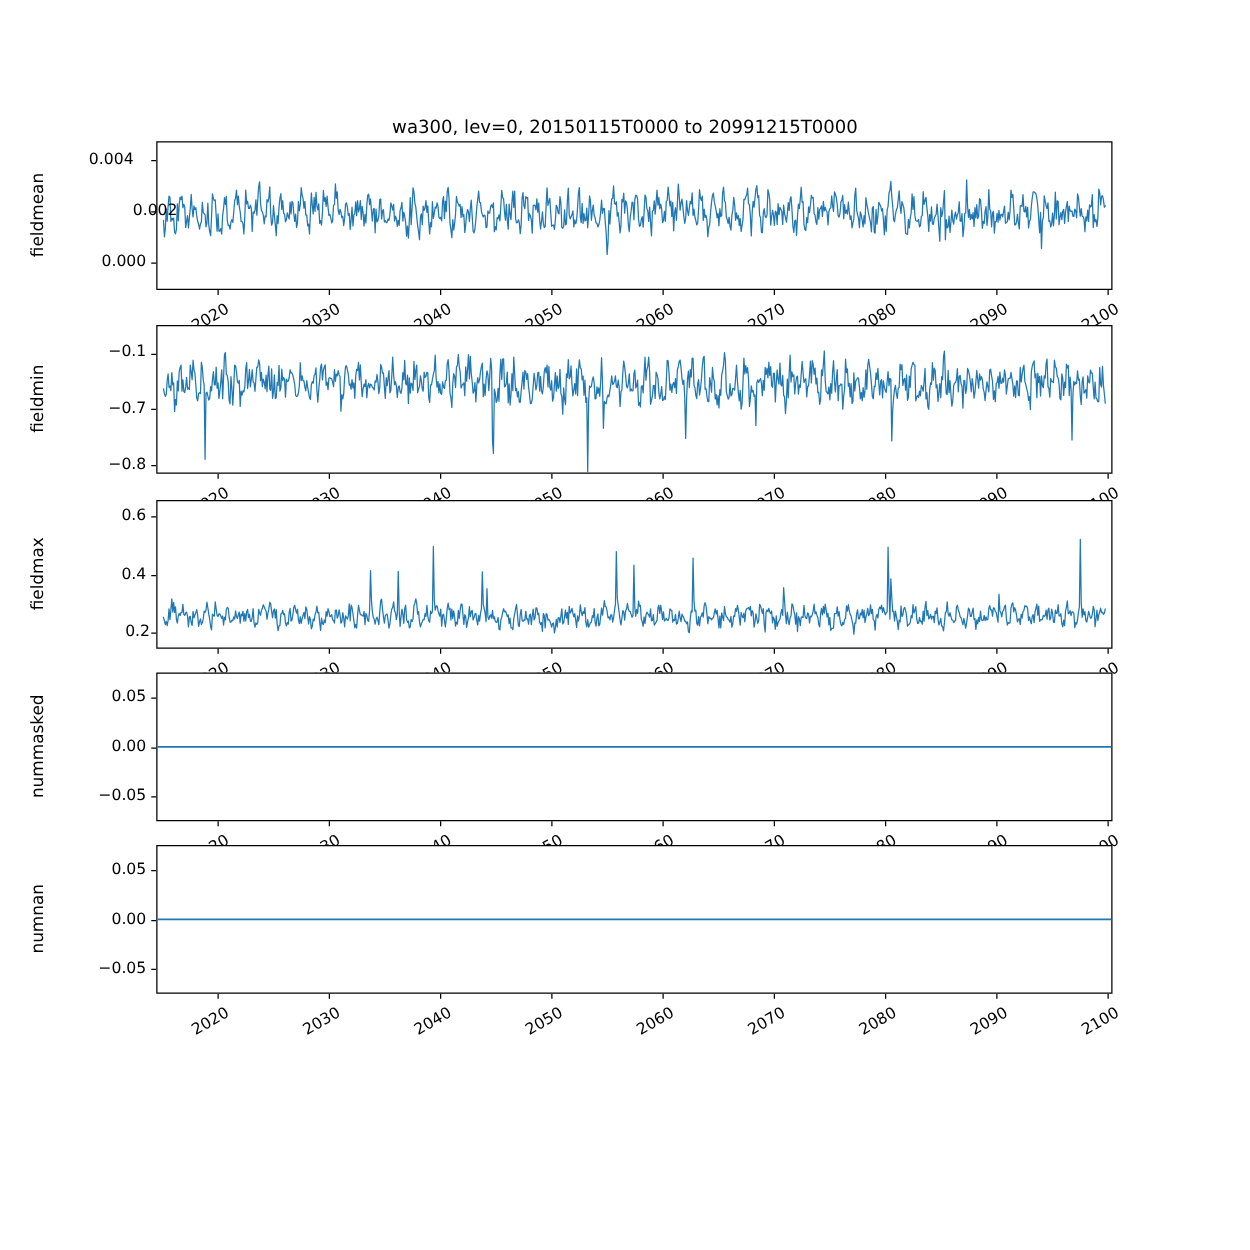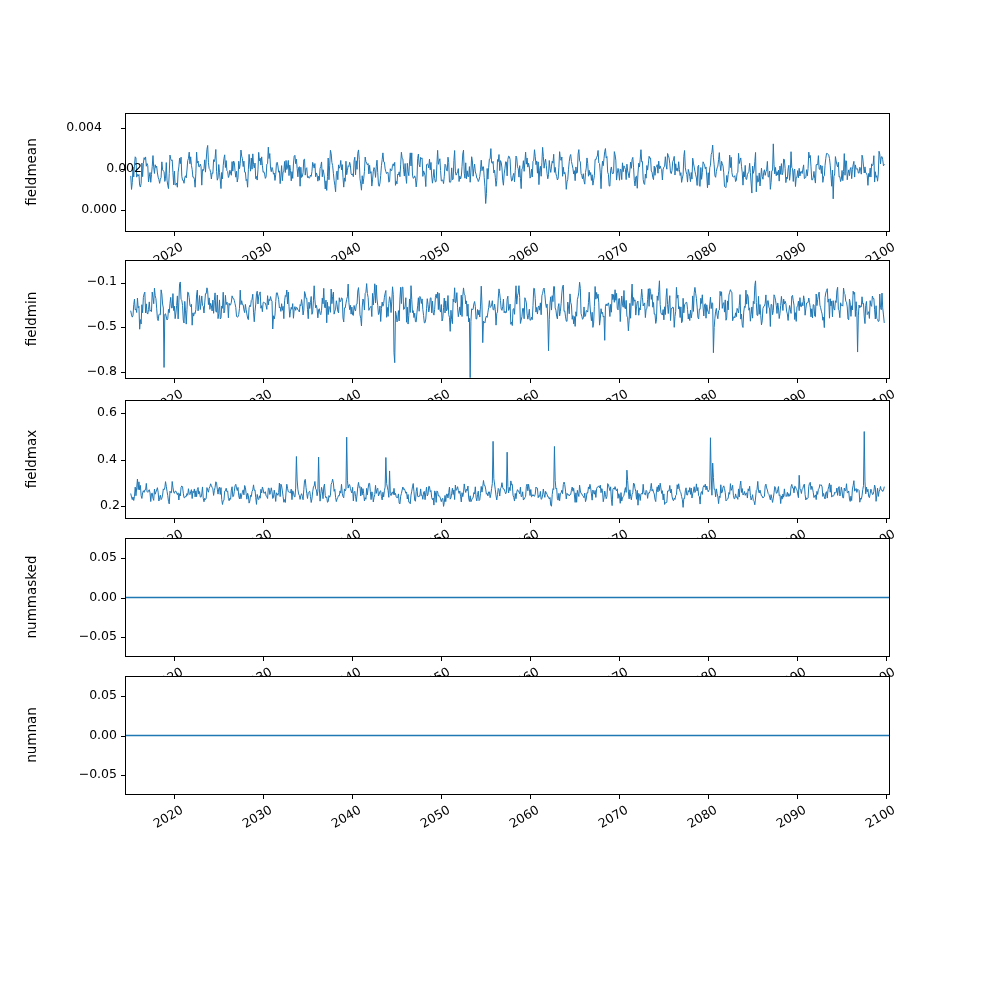--- a/index.html
+++ b/index.html
@@ -88,32 +88,33 @@
     font-size: 13.5px;
     color: #000000;
     text-align: center;
     white-space: nowrap;
   }
 </style>
 </head>
 <body>
 
 <div id="figure">
+  <div class="fig-title">wa300, lev=0, 20150115T0000 to 20991215T0000</div>
   <div id="panels-root">
       <div class="panel" style="left: 125px; top: 113px; width: 765px; height: 119px;">
         <svg viewBox="0 0 765 119" preserveAspectRatio="none">
           <polyline points="4.80,63.35 5.54,76.71 6.29,69.82 7.03,54.00 7.77,64.01 8.51,51.72 9.25,43.54 9.99,44.72 10.73,64.21 11.48,61.48 12.22,63.11 12.96,61.53 13.70,72.79 14.44,74.29 15.18,70.53 15.92,49.87 16.66,63.73 17.41,50.15 18.15,44.43 18.89,46.32 19.63,43.67 20.37,53.12 21.11,50.38 21.85,52.58 22.59,69.09 23.34,63.91 24.08,59.50 24.82,69.46 25.56,61.42 26.30,53.46 27.04,42.29 27.78,54.15 28.53,60.49 29.27,51.63 30.01,54.49 30.75,53.07 31.49,59.99 32.23,64.27 32.97,66.49 33.71,70.52 34.46,66.32 35.20,64.57 35.94,48.69 36.68,56.79 37.42,57.97 38.16,58.55 38.90,68.58 39.64,65.41 40.39,49.42 41.13,67.27 41.87,72.37 42.61,75.85 43.35,60.43 44.09,41.79 44.83,45.59 45.58,47.34 46.32,46.73 47.06,59.51 47.80,72.11 48.54,58.15 49.28,72.11 50.02,72.07 50.76,70.14 51.51,74.47 52.25,59.15 52.99,53.82 53.73,44.93 54.47,50.46 55.21,43.91 55.95,63.30 56.70,67.39 57.44,67.30 58.18,70.47 58.92,64.63 59.66,62.85 60.40,64.95 61.14,56.95 61.88,47.42 62.63,45.13 63.37,38.78 64.11,50.63 64.85,43.55 65.59,52.16 66.33,56.36 67.07,64.21 67.81,64.17 68.56,66.36 69.30,74.46 70.04,60.21 70.78,38.80 71.52,49.93 72.26,47.81 73.00,53.66 73.75,53.68 74.49,50.97 75.23,53.45 75.97,72.37 76.71,56.51 77.45,57.60 78.19,55.21 78.93,46.62 79.68,59.12 80.42,46.54 81.16,35.87 81.90,32.00 82.64,49.58 83.38,55.46 84.12,56.46 84.86,59.32 85.61,66.13 86.35,59.79 87.09,60.49 87.83,46.47 88.57,48.44 89.31,45.06 90.05,36.09 90.80,58.25 91.54,67.31 92.28,64.95 93.02,51.42 93.76,59.54 94.50,67.09 95.24,75.84 95.98,59.44 96.73,65.94 97.47,52.61 98.21,45.20 98.95,41.52 99.69,54.44 100.43,47.37 101.17,57.60 101.91,58.49 102.66,64.59 103.40,62.77 104.14,57.24 104.88,60.04 105.62,62.31 106.36,48.44 107.10,58.10 107.85,47.82 108.59,49.17 109.33,57.83 110.07,64.27 110.81,58.22 111.55,69.19 112.29,64.91 113.03,48.05 113.78,55.67 114.52,50.53 115.26,36.65 116.00,42.89 116.74,45.50 117.48,53.49 118.22,47.90 118.96,59.13 119.71,59.11 120.45,67.76 121.19,66.44 121.93,74.47 122.67,56.68 123.41,41.06 124.15,51.07 124.90,58.16 125.64,44.72 126.38,56.12 127.12,40.55 127.86,51.36 128.60,54.89 129.34,49.93 130.08,65.78 130.83,63.54 131.57,67.19 132.31,56.82 133.05,39.02 133.79,47.86 134.53,44.92 135.27,51.94 136.02,43.60 136.76,52.22 137.50,59.29 138.24,58.61 138.98,61.15 139.72,65.49 140.46,63.91 141.20,51.01 141.95,50.48 142.69,33.73 143.43,45.27 144.17,40.23 144.91,55.07 145.65,58.68 146.39,54.33 147.13,56.72 147.88,61.24 148.62,60.00 149.36,67.56 150.10,61.77 150.84,50.17 151.58,49.10 152.32,52.81 153.07,59.24 153.81,57.83 154.55,70.84 155.29,63.06 156.03,52.50 156.77,67.83 157.51,58.90 158.25,58.16 159.00,48.30 159.74,59.51 160.48,47.24 161.22,56.48 161.96,53.93 162.70,47.23 163.44,62.66 164.18,51.98 164.93,57.41 165.67,67.99 166.41,58.65 167.15,65.50 167.89,50.82 168.63,42.80 169.37,42.01 170.12,50.56 170.86,45.94 171.60,55.27 172.34,63.91 173.08,54.29 173.82,53.56 174.56,73.44 175.30,54.16 176.05,64.60 176.79,63.58 177.53,59.61 178.27,46.47 179.01,45.94 179.75,62.16 180.49,55.40 181.23,54.63 181.98,64.63 182.72,63.52 183.46,65.31 184.20,64.84 184.94,62.11 185.68,63.46 186.42,58.62 187.17,49.19 187.91,51.71 188.65,54.98 189.39,50.38 190.13,63.88 190.87,59.95 191.61,62.04 192.35,68.31 193.10,63.26 193.84,67.36 194.58,55.29 195.32,53.31 196.06,48.76 196.80,63.90 197.54,56.64 198.28,59.91 199.03,65.19 199.77,76.27 200.51,67.95 201.25,77.74 201.99,63.78 202.73,44.78 203.47,66.89 204.22,52.70 204.96,36.90 205.70,40.20 206.44,49.31 207.18,52.56 207.92,60.34 208.66,67.43 209.40,72.47 210.15,79.11 210.89,60.97 211.63,57.97 212.37,66.82 213.11,51.75 213.85,55.13 214.59,53.32 215.34,47.21 216.08,56.79 216.82,51.49 217.56,64.36 218.30,74.36 219.04,65.00 219.78,68.49 220.52,48.04 221.27,61.73 222.01,57.38 222.75,52.63 223.49,53.40 224.23,49.12 224.97,52.08 225.71,60.89 226.45,61.97 227.20,60.84 227.94,63.76 228.68,47.61 229.42,43.96 230.16,61.79 230.90,47.61 231.64,56.28 232.39,39.92 233.13,36.55 233.87,46.38 234.61,65.80 235.35,71.08 236.09,77.50 236.83,62.78 237.57,71.13 238.32,65.96 239.06,58.37 239.80,43.79 240.54,48.44 241.28,49.85 242.02,51.80 242.76,50.42 243.50,60.94 244.25,52.12 244.99,60.29 245.73,58.65 246.47,73.30 247.21,67.02 247.95,58.19 248.69,54.52 249.44,56.61 250.18,64.43 250.92,53.74 251.66,46.97 252.40,59.69 253.14,72.02 253.88,73.52 254.62,70.24 255.37,62.61 256.11,52.60 256.85,46.26 257.59,39.55 258.33,48.66 259.07,48.94 259.81,55.75 260.55,58.71 261.30,60.64 262.04,59.00 262.78,59.74 263.52,69.34 264.26,68.69 265.00,55.67 265.74,57.50 266.49,57.39 267.23,52.14 267.97,50.61 268.71,52.99 269.45,49.18 270.19,72.56 270.93,68.46 271.67,71.06 272.42,61.12 273.16,61.98 273.90,58.82 274.64,63.80 275.38,51.73 276.12,38.89 276.86,44.98 277.60,45.68 278.35,56.69 279.09,63.12 279.83,50.39 280.57,63.10 281.31,70.56 282.05,50.15 282.79,58.29 283.54,62.72 284.28,48.78 285.02,39.55 285.76,52.84 286.50,39.54 287.24,62.15 287.98,65.37 288.72,65.01 289.47,62.90 290.21,65.32 290.95,74.18 291.69,67.32 292.43,45.32 293.17,40.70 293.91,51.44 294.65,53.78 295.40,44.07 296.14,45.33 296.88,44.72 297.62,63.45 298.36,57.86 299.10,59.82 299.84,62.85 300.59,73.79 301.33,51.42 302.07,50.94 302.81,51.37 303.55,54.89 304.29,45.90 305.03,56.76 305.77,49.27 306.52,63.05 307.26,70.35 308.00,64.44 308.74,56.40 309.48,65.63 310.22,69.30 310.96,68.31 311.71,51.29 312.45,36.94 313.19,51.18 313.93,48.05 314.67,45.51 315.41,57.47 316.15,68.17 316.89,67.46 317.64,67.12 318.38,70.77 319.12,63.27 319.86,51.11 320.60,52.43 321.34,57.32 322.08,58.00 322.82,43.94 323.57,49.29 324.31,69.12 325.05,69.72 325.79,68.17 326.53,54.81 327.27,67.02 328.01,66.20 328.76,47.24 329.50,37.16 330.24,58.91 330.98,62.18 331.72,60.47 332.46,58.82 333.20,55.59 333.94,68.67 334.69,63.01 335.43,66.08 336.17,63.57 336.91,53.20 337.65,40.69 338.39,36.73 339.13,60.25 339.87,65.27 340.62,49.62 341.36,65.86 342.10,57.77 342.84,63.73 343.58,63.48 344.32,53.49 345.06,69.41 345.81,59.05 346.55,43.47 347.29,47.72 348.03,63.30 348.77,55.42 349.51,50.98 350.25,58.97 350.99,61.17 351.74,65.41 352.48,65.78 353.22,68.69 353.96,67.00 354.70,63.57 355.44,56.79 356.18,46.95 356.92,57.69 357.67,53.74 358.41,53.70 359.15,64.81 359.89,73.85 360.63,91.03 361.37,81.05 362.11,55.41 362.86,66.24 363.60,54.61 364.34,45.91 365.08,45.54 365.82,35.21 366.56,49.51 367.30,50.23 368.04,48.19 368.79,59.94 369.53,57.14 370.27,64.45 371.01,73.53 371.75,67.67 372.49,46.33 373.23,48.37 373.97,41.23 374.72,57.54 375.46,47.41 376.20,49.12 376.94,54.86 377.68,67.31 378.42,72.45 379.16,60.98 379.91,55.76 380.65,48.56 381.39,48.84 382.13,62.91 382.87,46.29 383.61,42.90 384.35,43.35 385.09,46.25 385.84,62.35 386.58,68.16 387.32,67.56 388.06,62.68 388.80,60.32 389.54,68.94 390.28,57.41 391.03,42.79 391.77,44.42 392.51,53.70 393.25,55.63 393.99,64.19 394.73,52.56 395.47,65.35 396.21,75.90 396.96,55.69 397.70,55.18 398.44,47.51 399.18,58.31 399.92,48.96 400.66,38.82 401.40,51.03 402.14,44.73 402.89,53.99 403.63,50.05 404.37,53.90 405.11,65.23 405.85,63.36 406.59,56.12 407.33,64.10 408.08,48.05 408.82,47.05 409.56,36.33 410.30,43.11 411.04,51.53 411.78,47.74 412.52,60.21 413.26,48.68 414.01,71.86 414.75,57.15 415.49,53.09 416.23,63.30 416.97,49.53 417.71,33.93 418.45,43.26 419.19,55.11 419.94,49.22 420.68,46.00 421.42,52.62 422.16,60.30 422.90,65.91 423.64,61.75 424.38,47.27 425.13,55.60 425.87,59.40 426.61,53.01 427.35,47.93 428.09,49.92 428.83,40.96 429.57,59.32 430.31,54.23 431.06,60.83 431.80,63.63 432.54,67.11 433.28,65.50 434.02,54.15 434.76,38.33 435.50,45.24 436.24,47.18 436.99,43.72 437.73,63.33 438.47,54.19 439.21,60.94 439.95,59.29 440.69,63.01 441.43,76.63 442.18,68.96 442.92,66.54 443.66,56.18 444.40,48.54 445.14,43.09 445.88,41.21 446.62,48.34 447.36,51.68 448.11,55.58 448.85,61.07 449.59,57.70 450.33,67.80 451.07,53.87 451.81,60.33 452.55,59.49 453.29,40.73 454.04,36.22 454.78,47.66 455.52,48.79 456.26,60.69 457.00,62.71 457.74,65.95 458.48,60.77 459.23,68.25 459.97,71.34 460.71,59.38 461.45,55.06 462.19,44.70 462.93,50.42 463.67,63.27 464.41,57.29 465.16,62.16 465.90,59.50 466.64,67.55 467.38,61.78 468.12,72.37 468.86,67.47 469.60,62.75 470.35,46.26 471.09,46.60 471.83,44.08 472.57,42.64 473.31,37.08 474.05,49.83 474.79,50.57 475.53,59.84 476.28,75.97 477.02,56.75 477.76,47.88 478.50,52.59 479.24,45.36 479.98,38.14 480.72,35.15 481.46,44.83 482.21,43.26 482.95,59.23 483.69,61.35 484.43,73.10 485.17,73.33 485.91,57.16 486.65,53.89 487.40,60.15 488.14,61.02 488.88,58.90 489.62,38.28 490.36,41.50 491.10,46.93 491.84,67.19 492.58,60.26 493.33,55.32 494.07,59.00 494.81,67.39 495.55,55.88 496.29,56.75 497.03,66.71 497.77,49.66 498.51,58.71 499.26,52.72 500.00,54.40 500.74,56.24 501.48,66.71 502.22,51.03 502.96,57.87 503.70,61.02 504.45,64.84 505.19,57.82 505.93,48.91 506.67,55.25 507.41,46.12 508.15,44.12 508.89,54.17 509.63,67.65 510.38,73.21 511.12,63.81 511.86,63.17 512.60,75.53 513.34,60.04 514.08,50.05 514.82,53.84 515.56,45.95 516.31,36.30 517.05,48.72 517.79,48.27 518.53,66.55 519.27,70.73 520.01,71.66 520.75,61.11 521.50,65.26 522.24,52.42 522.98,57.08 523.72,50.79 524.46,43.02 525.20,45.16 525.94,44.71 526.68,57.96 527.43,59.16 528.17,64.65 528.91,66.75 529.65,52.99 530.39,62.38 531.13,54.51 531.87,53.60 532.61,51.50 533.36,60.21 534.10,47.94 534.84,55.64 535.58,52.82 536.32,55.31 537.06,56.54 537.80,67.12 538.55,56.12 539.29,54.03 540.03,53.08 540.77,43.47 541.51,51.78 542.25,56.14 542.99,40.13 543.73,42.13 544.48,44.71 545.22,50.67 545.96,59.74 546.70,60.65 547.44,57.46 548.18,48.35 548.92,46.70 549.66,43.11 550.41,62.08 551.15,50.60 551.89,57.56 552.63,55.08 553.37,58.29 554.11,48.56 554.85,56.47 555.60,62.56 556.34,59.67 557.08,69.53 557.82,65.15 558.56,61.96 559.30,43.11 560.04,37.13 560.78,54.76 561.53,58.84 562.27,61.43 563.01,69.25 563.75,56.38 564.49,59.06 565.23,63.52 565.97,68.76 566.72,59.47 567.46,66.22 568.20,44.93 568.94,50.01 569.68,53.94 570.42,58.23 571.16,61.86 571.90,65.05 572.65,72.66 573.39,53.39 574.13,52.12 574.87,72.97 575.61,73.70 576.35,54.46 577.09,66.46 577.83,59.70 578.58,48.63 579.32,50.33 580.06,51.70 580.80,55.74 581.54,53.85 582.28,63.04 583.02,75.04 583.77,59.73 584.51,72.25 585.25,54.73 585.99,52.00 586.73,41.25 587.47,38.84 588.21,31.62 588.95,43.87 589.70,51.67 590.44,62.85 591.18,64.39 591.92,58.38 592.66,54.80 593.40,53.01 594.14,46.37 594.88,39.27 595.63,51.47 596.37,57.65 597.11,48.11 597.85,50.41 598.59,52.96 599.33,59.83 600.07,73.76 600.82,74.39 601.56,74.87 602.30,62.54 603.04,69.44 603.78,61.43 604.52,57.27 605.26,41.77 606.00,54.49 606.75,44.01 607.49,59.51 608.23,63.63 608.97,63.94 609.71,63.95 610.45,62.72 611.19,68.69 611.93,67.57 612.68,60.13 613.42,59.46 614.16,40.03 614.90,50.38 615.64,47.05 616.38,44.68 617.12,53.16 617.87,59.89 618.61,72.36 619.35,58.68 620.09,64.05 620.83,52.28 621.57,66.28 622.31,66.55 623.05,61.75 623.80,59.81 624.54,58.34 625.28,50.14 626.02,59.63 626.76,70.23 627.50,80.40 628.24,52.91 628.98,60.34 629.73,57.11 630.47,48.46 631.21,39.12 631.95,79.17 632.69,62.71 633.43,69.38 634.17,68.56 634.92,59.94 635.66,73.23 636.40,65.07 637.14,55.02 637.88,63.52 638.62,66.37 639.36,59.31 640.10,56.72 640.85,62.40 641.59,58.73 642.33,56.85 643.07,48.21 643.81,63.91 644.55,64.02 645.29,57.95 646.04,76.59 646.78,69.70 647.52,57.72 648.26,57.39 649.00,30.38 649.74,51.67 650.48,60.93 651.22,54.33 651.97,62.76 652.71,58.63 653.45,62.09 654.19,57.14 654.93,68.26 655.67,52.89 656.41,61.37 657.15,50.47 657.90,61.85 658.64,59.67 659.38,45.69 660.12,46.57 660.86,55.42 661.60,69.78 662.34,64.16 663.09,65.84 663.83,55.86 664.57,52.17 665.31,67.39 666.05,59.89 666.79,38.35 667.53,54.39 668.27,55.35 669.02,68.62 669.76,57.32 670.50,56.03 671.24,73.75 671.98,64.47 672.72,64.45 673.46,57.59 674.20,64.87 674.95,55.25 675.69,63.08 676.43,58.72 677.17,58.40 677.91,60.56 678.65,55.98 679.39,51.76 680.14,65.74 680.88,65.08 681.62,64.34 682.36,56.66 683.10,62.90 683.84,55.54 684.58,38.78 685.32,44.58 686.07,42.18 686.81,53.78 687.55,66.97 688.29,66.95 689.03,64.56 689.77,58.38 690.51,65.56 691.25,70.25 692.00,51.66 692.74,51.16 693.48,51.96 694.22,42.36 694.96,55.90 695.70,56.46 696.44,51.92 697.19,60.49 697.93,52.74 698.67,69.51 699.41,63.77 700.15,62.91 700.89,52.13 701.63,45.14 702.37,40.10 703.12,40.20 703.86,40.89 704.60,41.81 705.34,45.39 706.08,52.04 706.82,62.71 707.56,73.47 708.30,56.95 709.05,86.29 709.79,63.60 710.53,61.02 711.27,43.33 712.01,47.78 712.75,51.61 713.49,53.82 714.24,49.12 714.98,64.12 715.72,63.66 716.46,68.69 717.20,66.45 717.94,57.44 718.68,67.78 719.42,58.48 720.17,40.29 720.91,62.30 721.65,47.45 722.39,47.89 723.13,66.89 723.87,60.73 724.61,56.85 725.36,62.74 726.10,55.89 726.84,54.41 727.58,65.78 728.32,56.53 729.06,51.79 729.80,48.16 730.54,64.17 731.29,51.75 732.03,55.69 732.77,56.04 733.51,55.68 734.25,60.02 734.99,60.15 735.73,54.15 736.47,55.59 737.22,61.18 737.96,41.89 738.70,44.74 739.44,53.01 740.18,60.00 740.92,53.78 741.66,60.02 742.41,60.26 743.15,62.41 743.89,72.55 744.63,60.43 745.37,63.76 746.11,55.04 746.85,64.14 747.59,50.74 748.34,52.48 749.08,51.53 749.82,42.42 750.56,69.20 751.30,58.69 752.04,64.41 752.78,62.76 753.52,68.34 754.27,61.08 755.01,37.90 755.75,40.83 756.49,50.71 757.23,43.73 757.97,43.30 758.71,46.51 759.46,52.69 760.20,51.45" fill="none" stroke="#1f77b4" stroke-width="1.0" stroke-linejoin="round" stroke-linecap="round" vector-effect="non-scaling-stroke"></polyline>
         </svg>
       </div>
       <div class="ytickmark" style="left: 121px; top: 209.6px;"></div>
       <div class="ytick" style="left: 29px; top: 200.624px; width: 88px;">0.000</div>
       <div class="ytickmark" style="left: 121px; top: 168.9px;"></div>
       <div class="ytick" style="left: 29px; top: 159.94px; width: 88px; margin-left: 25px;">0.002</div>
       <div class="ytickmark" style="left: 121px; top: 128.3px;"></div>
-      <div class="ytick" style="left: 14px; top: 119.256px; width: 88px;">0.004</div>
+      <div class="ytick" style="left: 45px; top: 119.256px; width: 88px; text-align: center;">0.004</div>
       <div class="ylabel" style="width: 119px; left: -29.5px; top: 163.5px;">fieldmean</div>
       <div class="xtickmark" style="left: 173.9px; top: 232px;"></div>
       <div class="xtick" style="left: 177.924px; top: 239px; width: 44px; margin-left: -44px;">2020</div>
       <div class="xtickmark" style="left: 262.9px; top: 232px;"></div>
       <div class="xtick" style="left: 266.878px; top: 239px; width: 44px; margin-left: -44px;">2030</div>
       <div class="xtickmark" style="left: 351.8px; top: 232px;"></div>
       <div class="xtick" style="left: 355.831px; top: 239px; width: 44px; margin-left: -44px;">2040</div>
       <div class="xtickmark" style="left: 440.8px; top: 232px;"></div>
       <div class="xtick" style="left: 444.785px; top: 239px; width: 44px; margin-left: -44px;">2050</div>
       <div class="xtickmark" style="left: 529.7px; top: 232px;"></div>
@@ -127,21 +128,21 @@
       <div class="xtickmark" style="left: 885.6px; top: 232px;"></div>
       <div class="xtick" style="left: 889.552px; top: 239px; width: 44px; margin-left: -44px;">2100</div>
       <div class="panel" style="left: 125px; top: 260px; width: 765px; height: 119px;">
         <svg viewBox="0 0 765 119" preserveAspectRatio="none">
           <polyline points="4.80,50.93 5.54,54.81 6.29,57.07 7.03,55.40 7.77,44.38 8.51,38.83 9.25,49.67 9.99,48.75 10.73,52.39 11.48,37.74 12.22,47.70 12.96,46.10 13.70,69.36 14.44,59.54 15.18,64.03 15.92,44.48 16.66,52.65 17.41,37.07 18.15,33.55 18.89,31.65 19.63,52.86 20.37,43.62 21.11,52.93 21.85,53.98 22.59,49.33 23.34,41.59 24.08,51.10 24.82,50.16 25.56,51.42 26.30,31.58 27.04,37.25 27.78,43.43 28.53,27.66 29.27,35.33 30.01,38.30 30.75,47.95 31.49,58.50 32.23,60.66 32.97,54.73 33.71,53.96 34.46,54.70 35.20,29.34 35.94,33.60 36.68,43.73 37.42,47.82 38.16,108.26 38.90,54.23 39.64,53.68 40.39,56.90 41.13,60.03 41.87,58.69 42.61,49.17 43.35,52.53 44.09,43.15 44.83,36.99 45.58,47.68 46.32,47.75 47.06,33.17 47.80,50.42 48.54,46.02 49.28,58.67 50.02,52.87 50.76,45.28 51.51,35.49 52.25,58.89 52.99,41.85 53.73,22.91 54.47,21.33 55.21,39.19 55.95,39.91 56.70,45.24 57.44,60.08 58.18,63.09 58.92,41.08 59.66,50.69 60.40,64.18 61.14,49.34 61.88,31.66 62.63,32.24 63.37,37.28 64.11,45.11 64.85,46.42 65.59,44.05 66.33,65.29 67.07,52.78 67.81,56.05 68.56,52.59 69.30,53.34 70.04,49.25 70.78,34.47 71.52,29.55 72.26,50.69 73.00,44.57 73.75,35.14 74.49,49.38 75.23,43.13 75.97,35.56 76.71,45.25 77.45,46.15 78.19,52.92 78.93,42.64 79.68,33.22 80.42,33.18 81.16,27.30 81.90,30.39 82.64,44.33 83.38,37.50 84.12,49.17 84.86,43.01 85.61,45.57 86.35,50.86 87.09,39.74 87.83,53.20 88.57,40.19 89.31,32.43 90.05,51.13 90.80,52.10 91.54,34.66 92.28,58.61 93.02,53.61 93.76,39.59 94.50,58.93 95.24,57.83 95.98,45.74 96.73,48.10 97.47,31.77 98.21,52.82 98.95,50.26 99.69,34.95 100.43,44.34 101.17,41.84 101.91,43.10 102.66,57.75 103.40,43.04 104.14,45.00 104.88,44.55 105.62,41.88 106.36,35.44 107.10,37.85 107.85,37.98 108.59,40.07 109.33,43.36 110.07,47.35 110.81,56.17 111.55,57.11 112.29,56.79 113.03,54.28 113.78,48.09 114.52,29.64 115.26,44.28 116.00,40.40 116.74,44.36 117.48,44.46 118.22,49.70 118.96,52.50 119.71,44.16 120.45,49.64 121.19,53.83 121.93,58.08 122.67,59.62 123.41,47.48 124.15,45.08 124.90,46.34 125.64,40.09 126.38,38.91 127.12,33.80 127.86,52.07 128.60,61.79 129.34,51.28 130.08,43.80 130.83,33.38 131.57,30.71 132.31,43.73 133.05,35.81 133.79,33.18 134.53,31.42 135.27,48.02 136.02,45.40 136.76,51.57 137.50,42.23 138.24,41.89 138.98,42.60 139.72,42.86 140.46,45.47 141.20,49.16 141.95,35.27 142.69,44.62 143.43,38.96 144.17,40.44 144.91,36.20 145.65,39.66 146.39,40.86 147.13,69.16 147.88,55.68 148.62,59.04 149.36,54.96 150.10,41.22 150.84,32.55 151.58,32.20 152.32,35.44 153.07,39.23 153.81,47.81 154.55,46.99 155.29,51.24 156.03,43.44 156.77,50.15 157.51,46.12 158.25,58.65 159.00,40.49 159.74,35.12 160.48,36.09 161.22,29.49 161.96,43.66 162.70,31.50 163.44,46.04 164.18,57.23 164.93,51.05 165.67,47.09 166.41,49.09 167.15,43.37 167.89,58.23 168.63,49.01 169.37,46.39 170.12,50.20 170.86,47.15 171.60,47.57 172.34,49.77 173.08,50.29 173.82,51.88 174.56,44.35 175.30,45.57 176.05,39.25 176.79,45.00 177.53,54.89 178.27,49.96 179.01,31.12 179.75,33.27 180.49,38.20 181.23,37.93 181.98,49.12 182.72,58.70 183.46,41.89 184.20,48.30 184.94,42.31 185.68,36.10 186.42,54.23 187.17,51.93 187.91,40.52 188.65,25.21 189.39,39.44 190.13,47.64 190.87,45.13 191.61,48.78 192.35,57.86 193.10,49.49 193.84,48.54 194.58,53.45 195.32,54.59 196.06,50.14 196.80,37.79 197.54,43.56 198.28,27.78 199.03,46.65 199.77,47.77 200.51,39.73 201.25,62.83 201.99,42.04 202.73,54.51 203.47,46.23 204.22,47.01 204.96,52.22 205.70,28.53 206.44,43.42 207.18,36.12 207.92,31.62 208.66,54.04 209.40,50.85 210.15,49.06 210.89,40.43 211.63,44.25 212.37,51.10 213.11,52.79 213.85,37.39 214.59,41.52 215.34,40.76 216.08,37.53 216.82,38.09 217.56,57.90 218.30,62.01 219.04,47.70 219.78,47.78 220.52,43.11 221.27,38.93 222.01,36.37 222.75,23.47 223.49,42.12 224.23,49.52 224.97,45.03 225.71,54.03 226.45,46.80 227.20,54.80 227.94,55.38 228.68,45.27 229.42,49.30 230.16,50.71 230.90,44.25 231.64,43.85 232.39,30.53 233.13,27.08 233.87,37.67 234.61,54.63 235.35,58.24 236.09,66.11 236.83,46.82 237.57,38.64 238.32,40.63 239.06,49.88 239.80,33.04 240.54,31.77 241.28,22.99 242.02,32.98 242.76,37.14 243.50,50.20 244.25,47.98 244.99,47.09 245.73,45.98 246.47,56.50 247.21,32.97 247.95,44.72 248.69,35.02 249.44,23.17 250.18,42.75 250.92,24.57 251.66,38.66 252.40,45.18 253.14,54.44 253.88,52.75 254.62,45.76 255.37,61.51 256.11,48.17 256.85,41.76 257.59,46.00 258.33,43.38 259.07,36.93 259.81,32.84 260.55,30.03 261.30,57.27 262.04,47.18 262.78,56.32 263.52,43.26 264.26,36.34 265.00,39.35 265.74,52.47 266.49,40.80 267.23,26.23 267.97,34.17 268.71,93.32 269.45,103.41 270.19,51.12 270.93,54.39 271.67,61.95 272.42,60.44 273.16,50.48 273.90,60.99 274.64,38.72 275.38,26.74 276.12,43.33 276.86,26.77 277.60,26.56 278.35,49.36 279.09,48.67 279.83,45.89 280.57,37.36 281.31,62.29 282.05,46.96 282.79,64.14 283.54,55.65 284.28,38.60 285.02,52.38 285.76,25.10 286.50,39.05 287.24,52.48 287.98,50.49 288.72,57.54 289.47,53.11 290.21,61.70 290.95,61.92 291.69,52.80 292.43,45.55 293.17,37.39 293.91,51.11 294.65,36.05 295.40,37.30 296.14,43.21 296.88,38.57 297.62,49.27 298.36,55.49 299.10,62.86 299.84,62.82 300.59,59.01 301.33,48.61 302.07,38.35 302.81,44.14 303.55,51.81 304.29,48.05 305.03,37.91 305.77,37.36 306.52,52.76 307.26,40.78 308.00,52.72 308.74,55.05 309.48,49.12 310.22,36.84 310.96,33.70 311.71,37.87 312.45,31.69 313.19,49.40 313.93,32.75 314.67,49.43 315.41,51.95 316.15,44.30 316.89,61.00 317.64,58.12 318.38,47.41 319.12,37.65 319.86,52.87 320.60,40.48 321.34,50.73 322.08,49.17 322.82,35.11 323.57,54.56 324.31,57.34 325.05,71.55 325.79,50.09 326.53,59.48 327.27,63.74 328.01,38.76 328.76,41.63 329.50,27.25 330.24,42.75 330.98,41.30 331.72,32.18 332.46,47.62 333.20,56.64 333.94,51.91 334.69,46.68 335.43,55.00 336.17,34.78 336.91,56.46 337.65,35.90 338.39,27.37 339.13,33.83 339.87,34.65 340.62,43.69 341.36,40.56 342.10,56.13 342.84,43.85 343.58,61.96 344.32,58.32 345.06,118.63 345.81,61.57 346.55,48.61 347.29,49.79 348.03,48.93 348.77,43.74 349.51,41.22 350.25,46.14 350.99,59.08 351.74,58.69 352.48,49.36 353.22,54.71 353.96,50.12 354.70,57.00 355.44,45.89 356.18,25.58 356.92,44.83 357.67,83.04 358.41,61.21 359.15,62.41 359.89,63.08 360.63,57.91 361.37,55.92 362.11,57.36 362.86,52.13 363.60,47.35 364.34,40.30 365.08,47.37 365.82,46.52 366.56,44.74 367.30,40.40 368.04,49.16 368.79,50.01 369.53,43.87 370.27,49.44 371.01,65.23 371.75,53.37 372.49,51.72 373.23,37.79 373.97,28.38 374.72,33.31 375.46,40.19 376.20,48.95 376.94,50.20 377.68,46.53 378.42,38.79 379.16,52.70 379.91,51.01 380.65,52.72 381.39,52.37 382.13,39.06 382.87,35.78 383.61,50.24 384.35,48.59 385.09,43.83 385.84,64.34 386.58,62.01 387.32,65.66 388.06,48.98 388.80,48.43 389.54,54.20 390.28,39.56 391.03,25.21 391.77,43.85 392.51,35.28 393.25,32.62 393.99,25.10 394.73,37.28 395.47,63.52 396.21,60.25 396.96,56.65 397.70,48.24 398.44,48.16 399.18,58.77 399.92,37.37 400.66,39.43 401.40,42.61 402.14,53.78 402.89,59.16 403.63,55.40 404.37,49.07 405.11,60.34 405.85,59.99 406.59,57.17 407.33,59.64 408.08,45.23 408.82,27.74 409.56,28.08 410.30,38.17 411.04,51.96 411.78,47.18 412.52,53.95 413.26,47.42 414.01,45.71 414.75,50.04 415.49,42.59 416.23,54.68 416.97,35.36 417.71,32.86 418.45,28.83 419.19,27.51 419.94,33.89 420.68,42.69 421.42,47.35 422.16,43.82 422.90,58.02 423.64,91.28 424.38,59.41 425.13,42.64 425.87,36.44 426.61,49.91 427.35,35.27 428.09,41.33 428.83,25.97 429.57,26.11 430.31,47.69 431.06,50.06 431.80,56.19 432.54,58.92 433.28,46.67 434.02,43.35 434.76,55.94 435.50,51.23 436.24,43.51 436.99,32.51 437.73,25.71 438.47,24.49 439.21,51.24 439.95,50.74 440.69,56.82 441.43,61.14 442.18,61.40 442.92,41.76 443.66,46.71 444.40,53.68 445.14,33.47 445.88,42.05 446.62,44.81 447.36,59.27 448.11,55.55 448.85,63.98 449.59,56.53 450.33,66.50 451.07,51.66 451.81,56.14 452.55,39.36 453.29,36.25 454.04,31.65 454.78,21.55 455.52,27.85 456.26,53.34 457.00,56.18 457.74,59.32 458.48,57.98 459.23,46.74 459.97,56.63 460.71,55.83 461.45,50.53 462.19,50.69 462.93,51.98 463.67,42.38 464.41,31.72 465.16,44.66 465.90,53.97 466.64,60.71 467.38,52.15 468.12,67.51 468.86,63.14 469.60,46.31 470.35,25.94 471.09,38.85 471.83,31.98 472.57,37.91 473.31,33.71 474.05,42.56 474.79,65.25 475.53,58.92 476.28,48.52 477.02,53.53 477.76,52.15 478.50,57.04 479.24,55.95 479.98,80.67 480.72,45.98 481.46,43.64 482.21,45.71 482.95,44.00 483.69,42.56 484.43,46.56 485.17,56.48 485.91,44.08 486.65,52.10 487.40,33.56 488.14,39.24 488.88,34.17 489.62,42.00 490.36,29.23 491.10,40.01 491.84,32.91 492.58,48.13 493.33,49.70 494.07,38.33 494.81,38.24 495.55,61.60 496.29,46.43 497.03,35.59 497.77,43.64 498.51,46.98 499.26,29.99 500.00,47.49 500.74,48.62 501.48,40.04 502.22,56.03 502.96,57.61 503.70,71.00 504.45,60.20 505.19,43.04 505.93,58.22 506.67,38.69 507.41,23.46 508.15,45.40 508.89,37.14 509.63,40.90 510.38,39.56 511.12,55.01 511.86,46.60 512.60,41.52 513.34,40.67 514.08,55.19 514.82,47.63 515.56,49.86 516.31,39.02 517.05,28.63 517.79,37.24 518.53,45.75 519.27,43.72 520.01,42.63 520.75,57.55 521.50,48.90 522.24,48.51 522.98,39.02 523.72,28.31 524.46,46.11 525.20,27.99 525.94,31.17 526.68,39.06 527.43,34.06 528.17,46.98 528.91,42.19 529.65,54.02 530.39,53.84 531.13,63.47 531.87,59.88 532.61,35.55 533.36,40.11 534.10,30.90 534.84,20.12 535.58,44.20 536.32,52.78 537.06,54.06 537.80,54.98 538.55,49.39 539.29,59.85 540.03,46.59 540.77,54.47 541.51,36.79 542.25,28.02 542.99,44.26 543.73,53.42 544.48,43.05 545.22,35.28 545.96,60.56 546.70,48.27 547.44,48.38 548.18,46.91 548.92,47.42 549.66,67.46 550.41,56.58 551.15,51.05 551.89,26.82 552.63,37.80 553.37,34.65 554.11,48.86 554.85,46.41 555.60,57.49 556.34,46.65 557.08,62.81 557.82,61.13 558.56,37.94 559.30,52.73 560.04,44.59 560.78,43.36 561.53,42.00 562.27,42.19 563.01,49.39 563.75,59.02 564.49,53.76 565.23,60.57 565.97,49.98 566.72,57.91 567.46,52.82 568.20,35.51 568.94,51.33 569.68,32.30 570.42,26.86 571.16,32.77 571.90,37.90 572.65,46.93 573.39,57.34 574.13,59.01 574.87,48.92 575.61,49.10 576.35,37.88 577.09,43.20 577.83,34.36 578.58,46.80 579.32,55.93 580.06,44.57 580.80,43.42 581.54,58.18 582.28,44.53 583.02,49.77 583.77,52.18 584.51,53.81 585.25,44.74 585.99,36.84 586.73,48.42 587.47,42.39 588.21,43.05 588.95,93.27 589.70,67.70 590.44,58.25 591.18,51.16 591.92,48.18 592.66,55.12 593.40,58.75 594.14,50.47 594.88,49.90 595.63,30.82 596.37,35.30 597.11,31.31 597.85,48.16 598.59,43.55 599.33,42.34 600.07,51.98 600.82,39.57 601.56,60.26 602.30,57.91 603.04,40.60 603.78,49.71 604.52,34.60 605.26,31.79 606.00,29.19 606.75,31.20 607.49,31.73 608.23,60.76 608.97,57.73 609.71,56.51 610.45,57.87 611.19,52.72 611.93,56.60 612.68,48.21 613.42,49.98 614.16,52.90 614.90,45.09 615.64,34.18 616.38,59.09 617.12,54.03 617.87,65.26 618.61,67.59 619.35,51.96 620.09,46.10 620.83,47.27 621.57,29.66 622.31,43.87 623.05,34.03 623.80,36.19 624.54,50.06 625.28,47.63 626.02,61.22 626.76,54.27 627.50,46.76 628.24,58.12 628.98,41.03 629.73,43.50 630.47,24.89 631.21,20.19 631.95,42.23 632.69,55.10 633.43,55.43 634.17,35.95 634.92,54.17 635.66,44.26 636.40,55.29 637.14,64.99 637.88,60.89 638.62,48.26 639.36,46.19 640.10,45.83 640.85,43.11 641.59,34.49 642.33,53.35 643.07,40.81 643.81,40.10 644.55,46.83 645.29,48.80 646.04,66.60 646.78,44.06 647.52,44.46 648.26,54.61 649.00,50.54 649.74,34.36 650.48,36.24 651.22,39.82 651.97,45.08 652.71,53.35 653.45,42.68 654.19,47.69 654.93,58.52 655.67,53.56 656.41,45.14 657.15,35.99 657.90,43.31 658.64,50.36 659.38,38.68 660.12,43.80 660.86,40.96 661.60,43.23 662.34,50.90 663.09,53.79 663.83,60.47 664.57,51.93 665.31,45.28 666.05,49.08 666.79,53.32 667.53,35.79 668.27,34.97 669.02,40.48 669.76,44.87 670.50,59.47 671.24,52.53 671.98,61.41 672.72,46.66 673.46,45.62 674.20,40.88 674.95,50.48 675.69,37.28 676.43,46.24 677.17,46.48 677.91,42.26 678.65,45.56 679.39,35.41 680.14,39.94 680.88,55.14 681.62,48.60 682.36,42.76 683.10,42.44 683.84,42.38 684.58,37.62 685.32,42.36 686.07,47.37 686.81,56.84 687.55,48.61 688.29,58.00 689.03,44.35 689.77,44.71 690.51,56.07 691.25,56.62 692.00,33.56 692.74,45.38 693.48,39.35 694.22,34.38 694.96,31.65 695.70,44.86 696.44,47.48 697.19,51.02 697.93,53.82 698.67,60.25 699.41,57.19 700.15,67.74 700.89,37.23 701.63,32.55 702.37,30.05 703.12,28.17 703.86,41.91 704.60,38.74 705.34,58.16 706.08,38.39 706.82,45.65 707.56,40.78 708.30,56.78 709.05,40.34 709.79,48.37 710.53,49.96 711.27,40.44 712.01,42.18 712.75,30.38 713.49,26.74 714.24,49.10 714.98,50.51 715.72,57.67 716.46,42.50 717.20,45.16 717.94,44.91 718.68,45.92 719.42,27.49 720.17,33.09 720.91,34.10 721.65,40.83 722.39,41.92 723.13,46.66 723.87,58.93 724.61,59.78 725.36,38.68 726.10,42.46 726.84,56.32 727.58,45.46 728.32,49.78 729.06,30.74 729.80,33.85 730.54,31.90 731.29,56.42 732.03,41.42 732.77,51.43 733.51,92.60 734.25,55.86 734.99,44.76 735.73,47.71 736.47,45.57 737.22,46.60 737.96,36.40 738.70,43.74 739.44,43.10 740.18,56.89 740.92,63.66 741.66,45.28 742.41,41.16 743.15,54.49 743.89,53.24 744.63,51.54 745.37,58.44 746.11,40.34 746.85,45.16 747.59,46.13 748.34,35.64 749.08,38.12 749.82,38.19 750.56,49.55 751.30,59.00 752.04,45.49 752.78,58.36 753.52,59.34 754.27,61.54 755.01,60.98 755.75,33.62 756.49,47.35 757.23,49.54 757.97,32.63 758.71,47.69 759.46,54.89 760.20,62.62" fill="none" stroke="#1f77b4" stroke-width="1.0" stroke-linejoin="round" stroke-linecap="round" vector-effect="non-scaling-stroke"></polyline>
         </svg>
       </div>
       <div class="ytickmark" style="left: 121px; top: 372.3px;"></div>
       <div class="ytick" style="left: 29px; top: 363.264px; width: 88px;">−0.8</div>
       <div class="ytickmark" style="left: 121px; top: 327.4px;"></div>
-      <div class="ytick" style="left: 29px; top: 318.358px; width: 88px;">−0.5</div>
+      <div class="ytick" style="left: 29px; top: 318.358px; width: 88px;">−0.7</div>
       <div class="ytickmark" style="left: 121px; top: 282.5px;"></div>
       <div class="ytick" style="left: 29px; top: 273.453px; width: 88px;">−0.1</div>
       <div class="ylabel" style="width: 119px; left: -29.5px; top: 310.5px;">fieldmin</div>
       <div class="xtickmark" style="left: 173.9px; top: 379px;"></div>
       <div class="xtick" style="left: 177.924px; top: 386px; width: 44px; margin-left: -44px;">2020</div>
       <div class="xtickmark" style="left: 262.9px; top: 379px;"></div>
       <div class="xtick" style="left: 266.878px; top: 386px; width: 44px; margin-left: -44px;">2030</div>
       <div class="xtickmark" style="left: 351.8px; top: 379px;"></div>
       <div class="xtick" style="left: 355.831px; top: 386px; width: 44px; margin-left: -44px;">2040</div>
       <div class="xtickmark" style="left: 440.8px; top: 379px;"></div>

